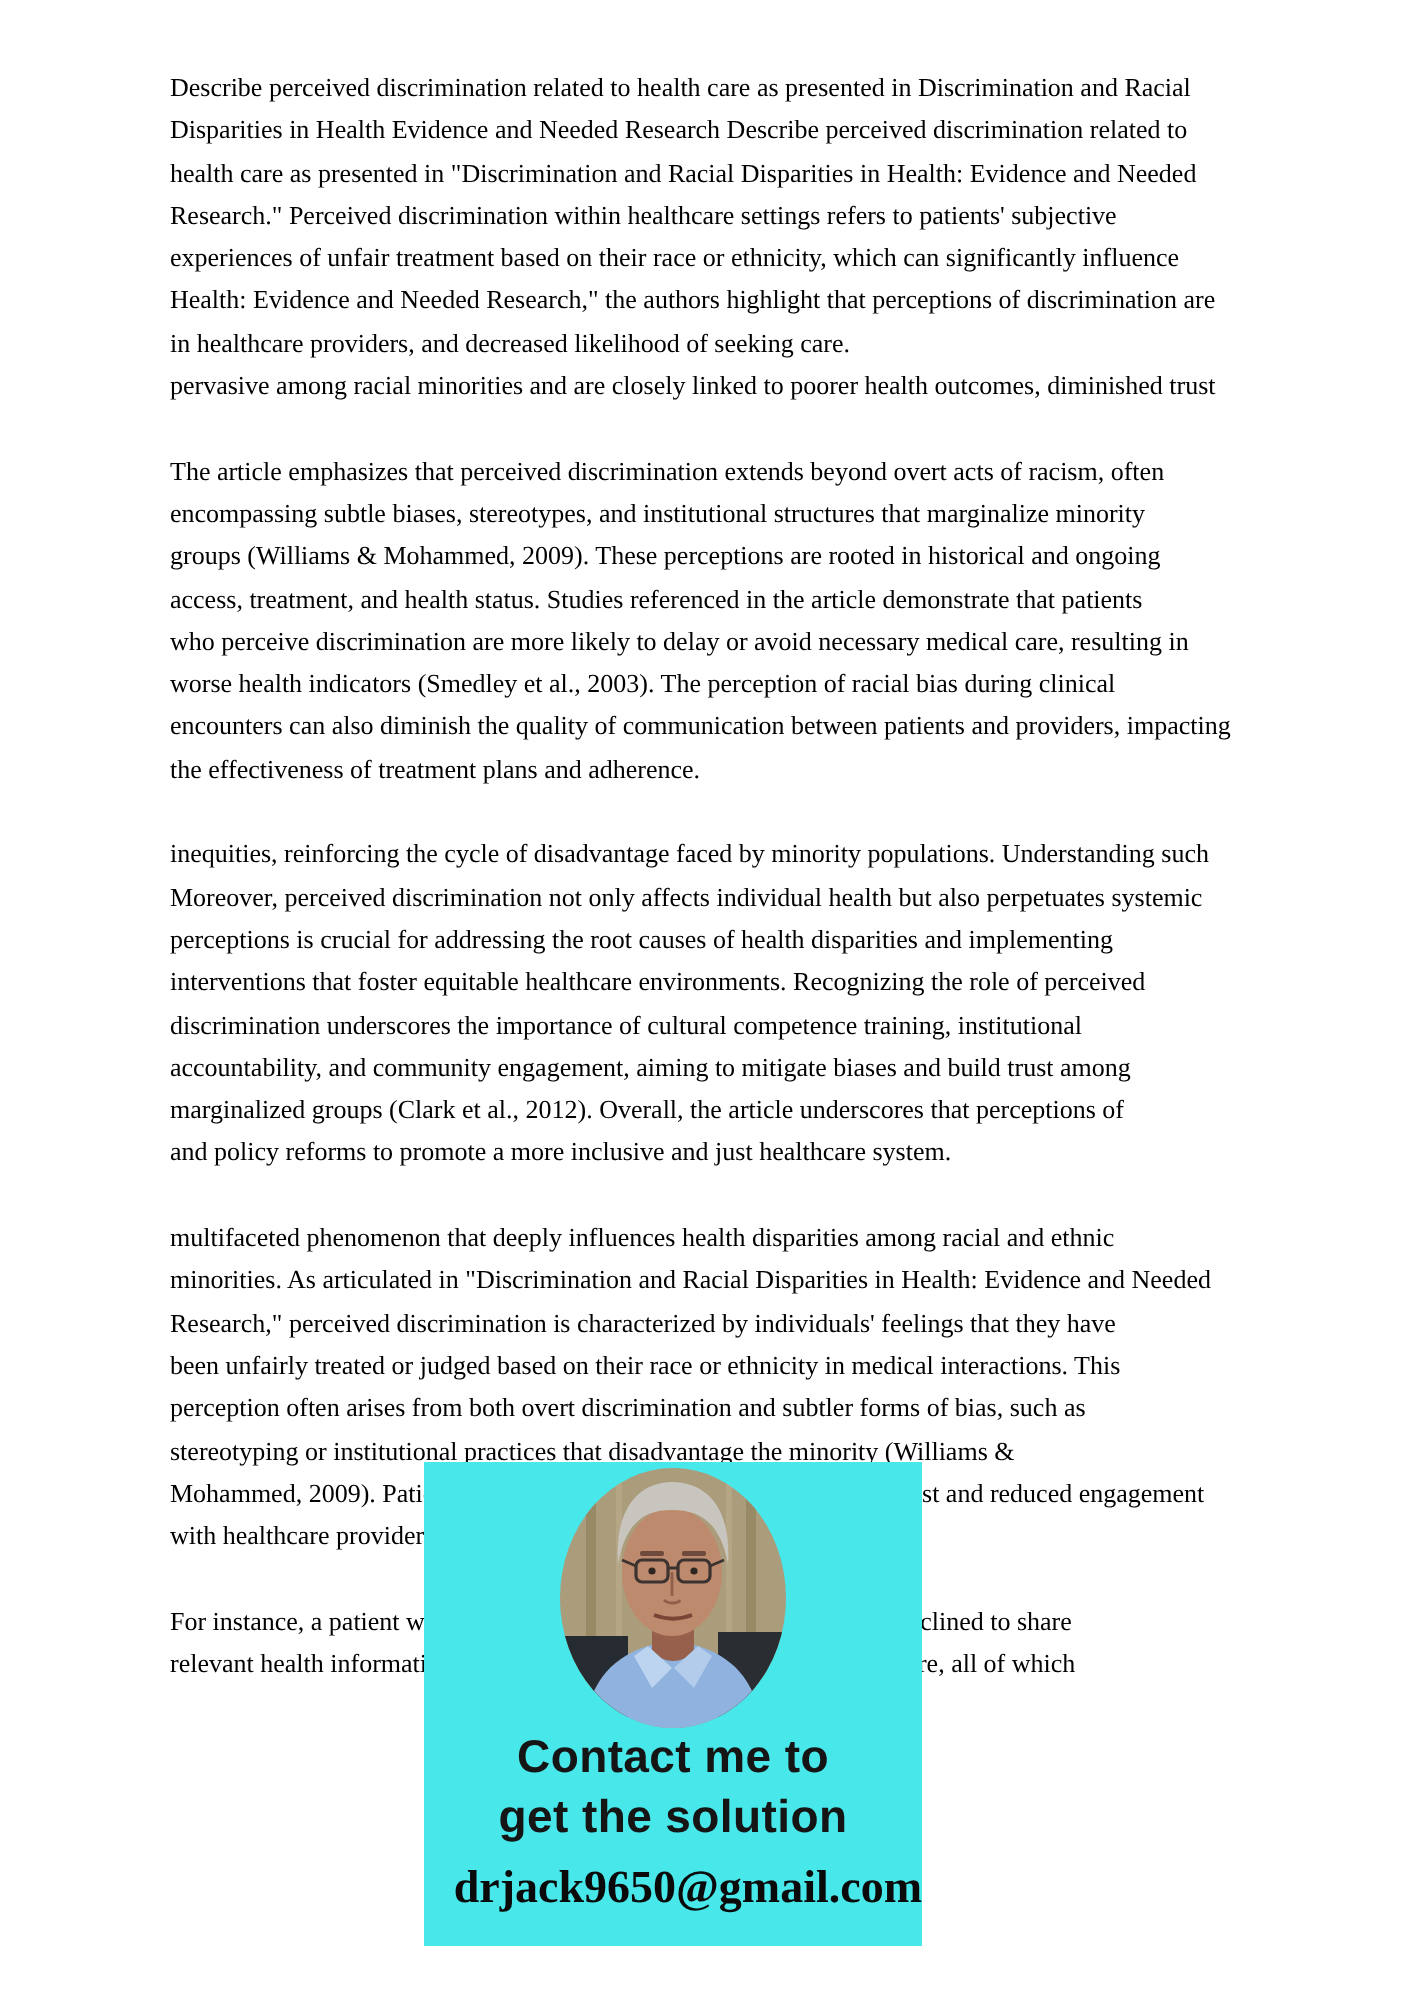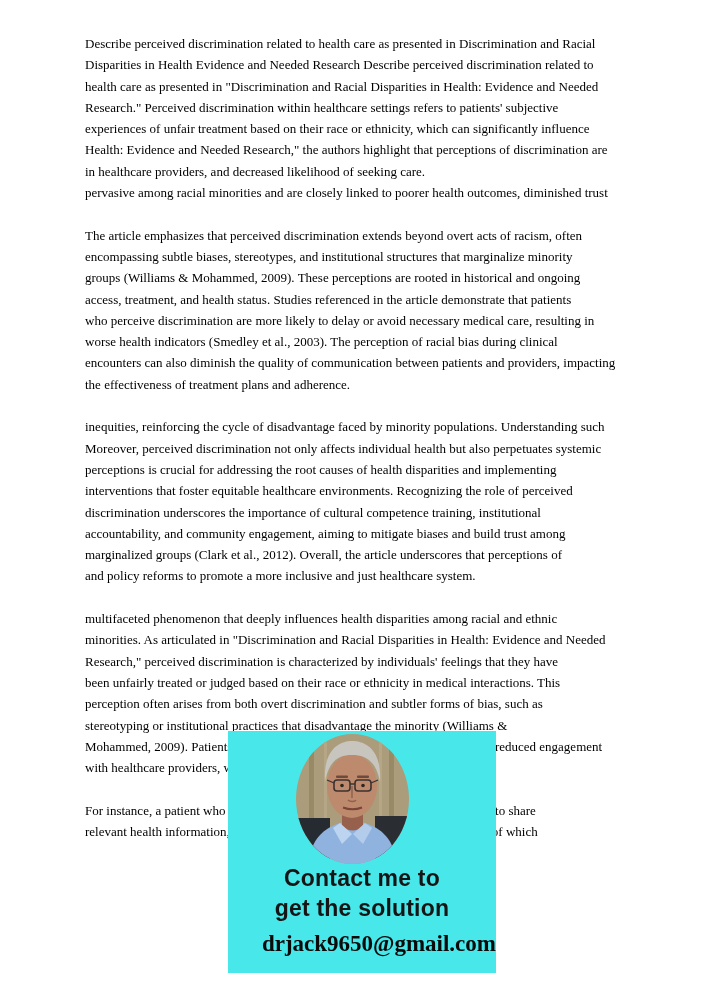--- a/index.html
+++ b/index.html
@@ -16,22 +16,22 @@
     width: 640px;
     color: #000000;
     font-size: 13px;
     margin-left: 39px;
   }
   .paragraph { margin: 0 0 21.3px 0; }
   .line { line-height: 21.3px; white-space: nowrap; }
 
   .card {
     position: absolute;
-    left: 228px; top: 731px;
-    width: 268px; height: 242px;
+    left: 212px; top: 731px;
+    width: 249px; height: 242px;
     background: #48E7EA;
   }
   .photo {
     position: absolute;
     left: 68px; top: 3px;
     width: 113px; height: 130px;
   }
   .heading {
     position: absolute;
     top: 132px; left: 0;

